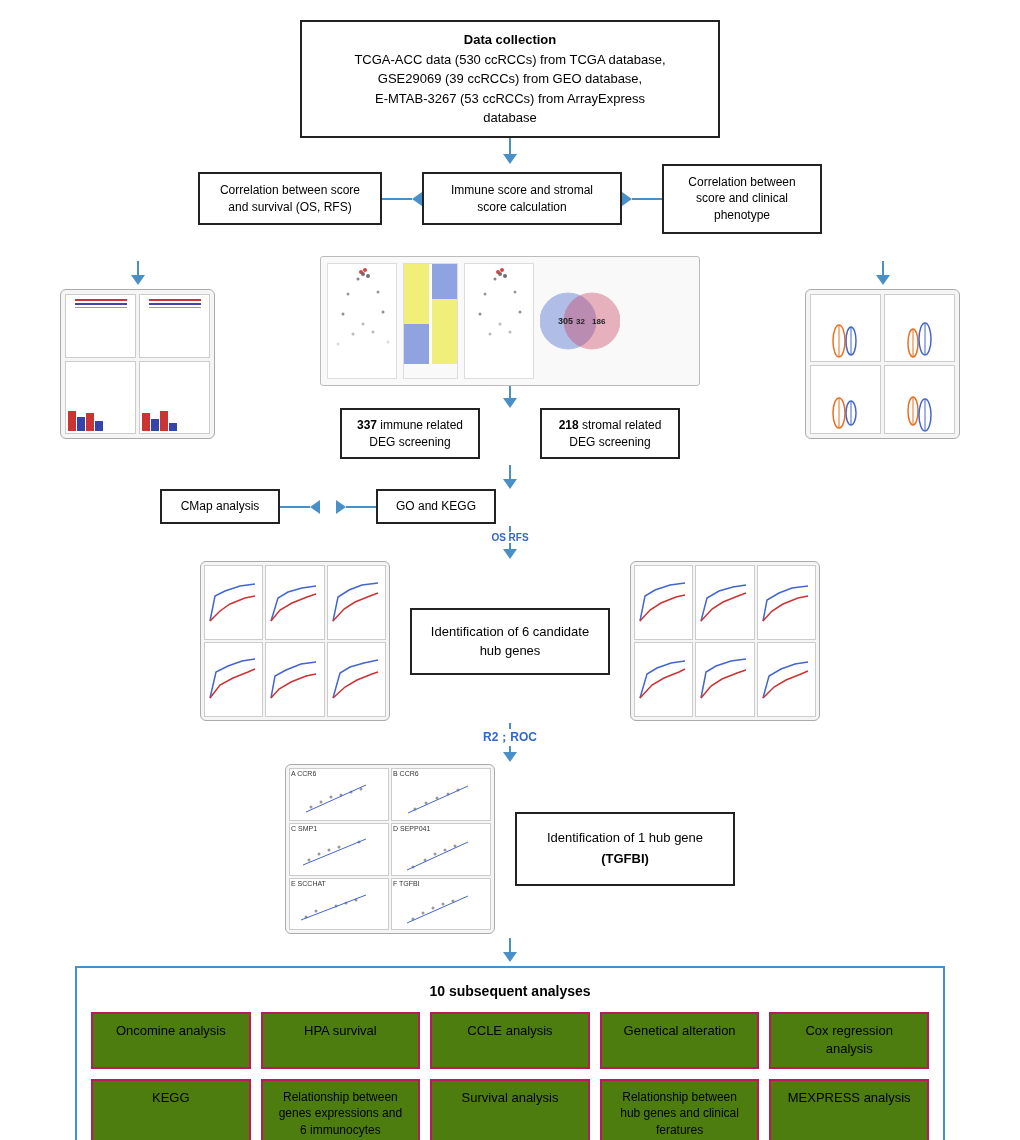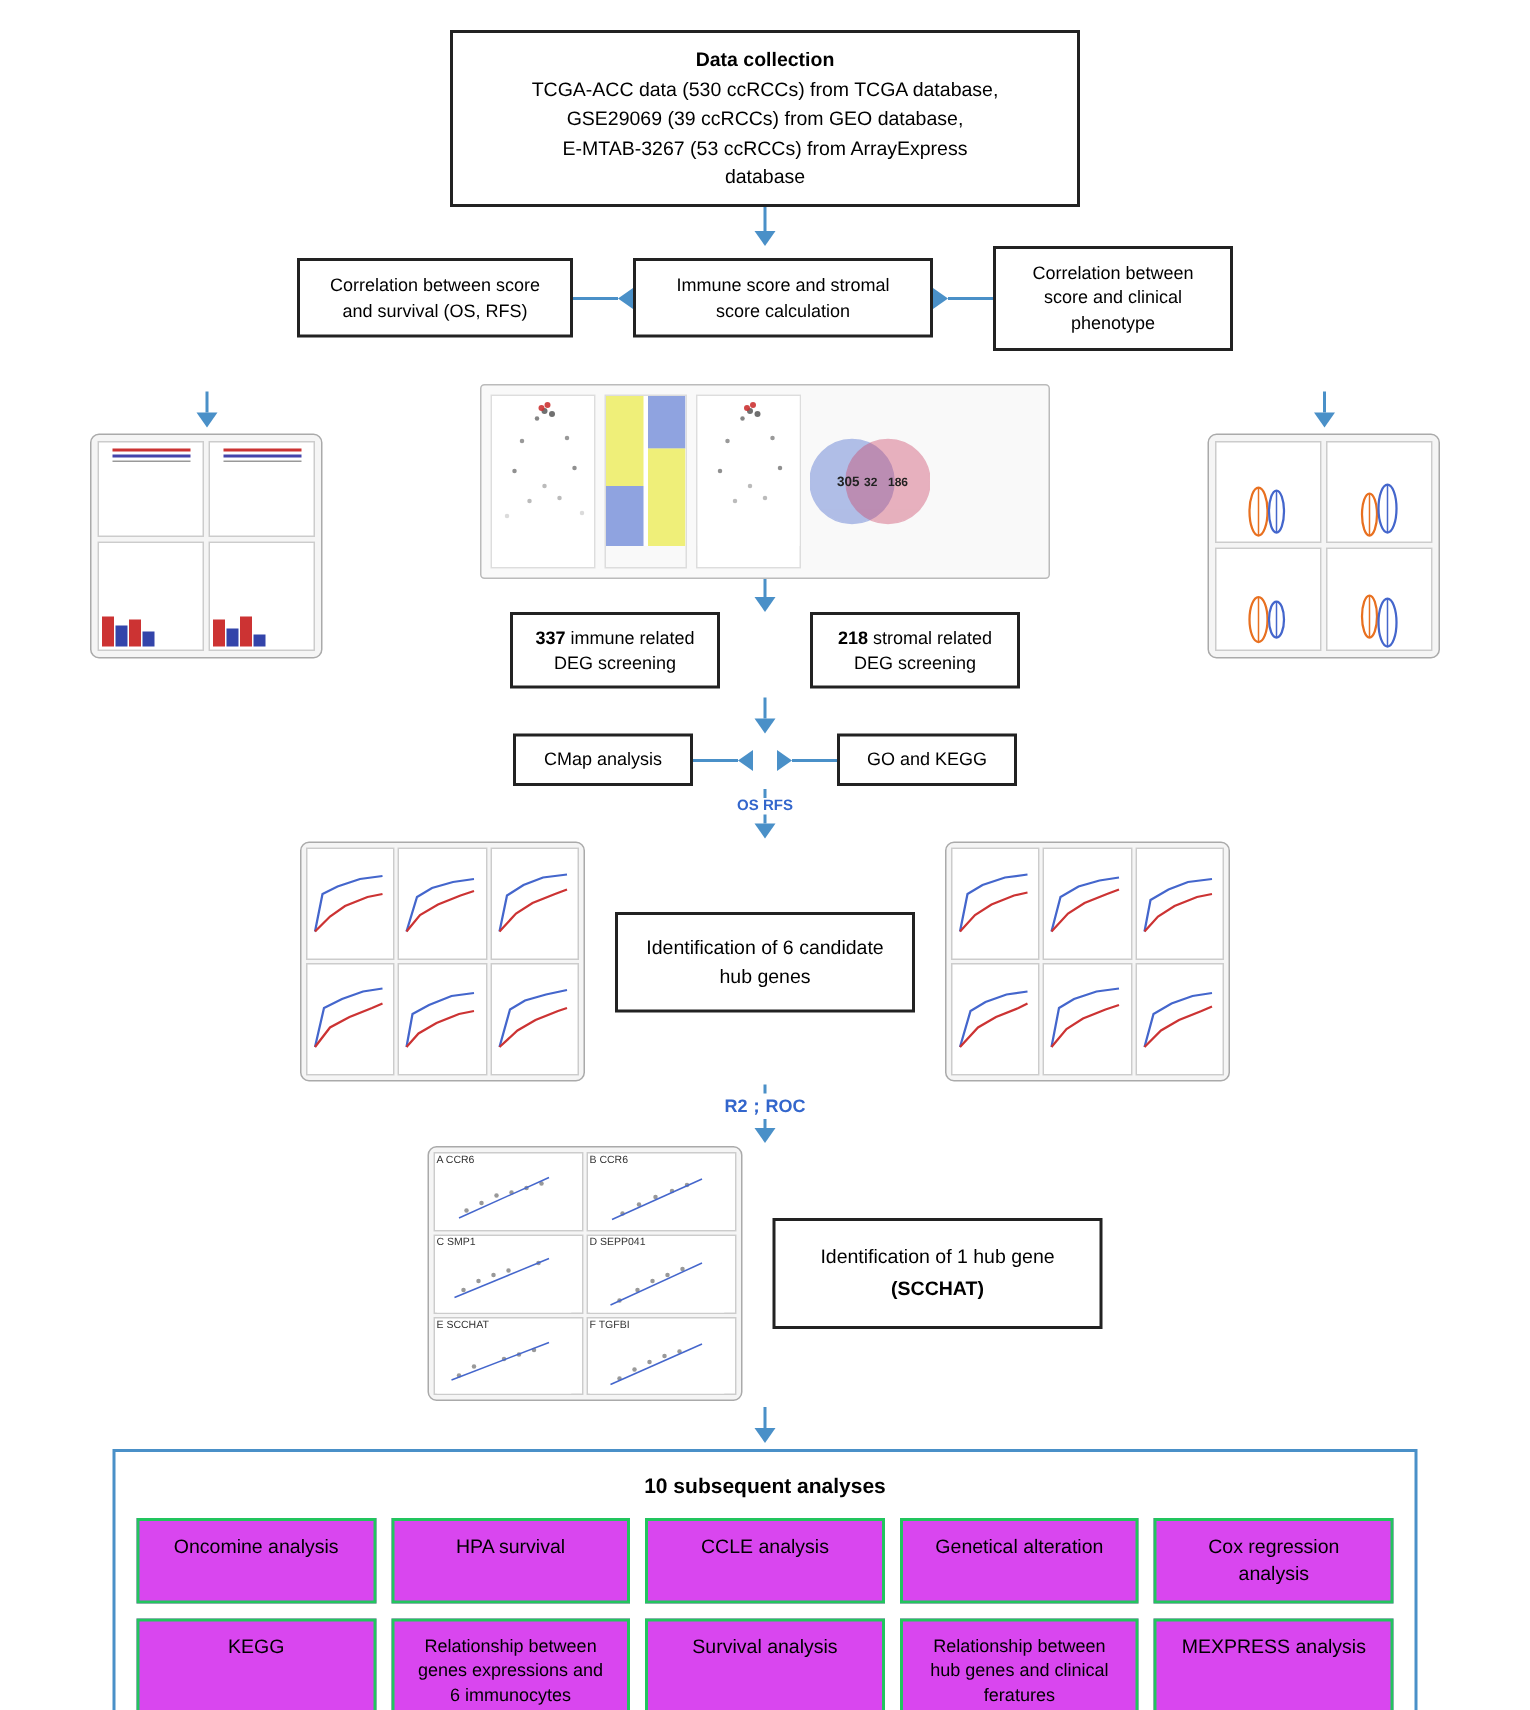--- a/index.html
+++ b/index.html
@@ -25,22 +25,22 @@
     .box {
       border: 2px solid #222;
       background: #fff;
       text-align: center;
       padding: 8px 14px;
       font-size: 13px;
       line-height: 1.4;
     }
 
     .box-blue {
-      border: 2px solid #22c55e;
-      background: #d946ef;
+      border: 2px solid #be185d;
+      background: #4d7c0f;
       text-align: center;
       padding: 8px 14px;
       font-size: 13px;
       line-height: 1.4;
     }
 
     
     .thumb {
       border: 1.5px solid #aaa;
       border-radius: 6px;
@@ -343,21 +343,21 @@
         </div>
       </div>
     </div>
   </div>
 
   <div class="connector-v" style="margin:0;">
     <div class="arr-line" style="height:14px;"></div>
     <div class="arr-head-down"></div>
   </div>
 
-  <div style="width:700px; display:flex; flex-direction:row; align-items:center; justify-content:center; gap:16px;">
+  <div style="width:700px; display:flex; flex-direction:row; align-items:center; justify-content:flex-start; gap:16px;">
 
     <div style="display:flex; flex-direction:row; align-items:center;">
       <div class="box" style="width:120px; font-size:12px; text-align:center; padding:7px;">
         <span>CMap analysis</span>
       </div>
       <div class="arr-line-h" style="width:30px;"></div>
       <div class="arr-head-left"></div>
     </div>
 
 
@@ -548,21 +548,21 @@
             <circle cx="50" cy="17" r="1.5" fill="#333" opacity="0.5"></circle>
             <circle cx="60" cy="14" r="1.5" fill="#333" opacity="0.5"></circle>
             <polyline points="14,36 75,9" fill="none" stroke="#4466cc" stroke-width="1"></polyline>
           </svg>
         </div>
       </div>
     </div>
 
     <div class="box" style="width:220px; font-size:13px; text-align:center; padding:14px 12px; line-height:1.6;">
       <span>Identification of 1 hub gene</span><br>
-      <span class="bold">(SCCHAT)</span>
+      <span class="bold">(TGFBI)</span>
     </div>
   </div>
 
   <div class="connector-v" style="margin:4px 0;">
     <div class="arr-line" style="height:14px;"></div>
     <div class="arr-head-down"></div>
   </div>
 
   <div class="outer-box">
 

